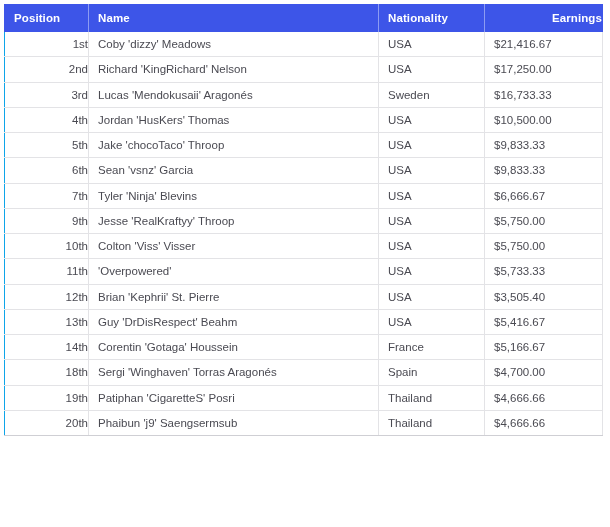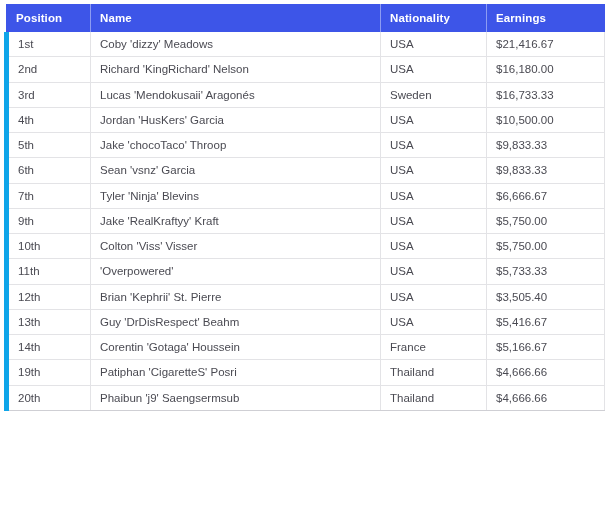--- a/index.html
+++ b/index.html
@@ -48,37 +48,39 @@
     height: 14px;
     line-height: 14px;
     border-right: 1px solid #8d9cf2;
     border-left: 1px solid #3d55e8;
     box-sizing: border-box;
     white-space: nowrap;
     letter-spacing: 0.1px;
   }
   table.leaderboard thead th:last-child {
     border-right: 1px solid #3d55e8;
+    text-align: right;
   }
   table.leaderboard tbody td {
     font-size: 11.5px;
     color: #4a4a52;
     text-align: left;
     padding: 0 0 0 9px;
     height: 24.25px;
     line-height: 24.25px;
     border-bottom: 1px solid #e3e3e6;
     border-right: 1px solid #e3e3e6;
     box-sizing: border-box;
     white-space: nowrap;
     overflow: hidden;
     text-overflow: ellipsis;
   }
   table.leaderboard tbody tr td:first-child {
-    border-left: 5px solid #0ea5e9;
+    border-left: 1px solid #0ea5e9;
+    text-align: right;
   }
   table.leaderboard tbody tr:last-child td {
     border-bottom: 1px solid #cfcfd4;
   }
 </style>
 </head>
 <body>
 
 <div class="page">
   <div class="table-wrap">
@@ -101,31 +103,31 @@
           <tr>
             <td>1st</td>
             <td>Coby 'dizzy' Meadows</td>
             <td>USA</td>
             <td>$21,416.67</td>
           </tr>
           <tr>
             <td>2nd</td>
             <td>Richard 'KingRichard' Nelson</td>
             <td>USA</td>
-            <td>$16,180.00</td>
+            <td>$17,250.00</td>
           </tr>
           <tr>
             <td>3rd</td>
             <td>Lucas 'Mendokusaii' Aragonés</td>
             <td>Sweden</td>
             <td>$16,733.33</td>
           </tr>
           <tr>
             <td>4th</td>
-            <td>Jordan 'HusKers' Garcia</td>
+            <td>Jordan 'HusKers' Thomas</td>
             <td>USA</td>
             <td>$10,500.00</td>
           </tr>
           <tr>
             <td>5th</td>
             <td>Jake 'chocoTaco' Throop</td>
             <td>USA</td>
             <td>$9,833.33</td>
           </tr>
           <tr>
@@ -135,21 +137,21 @@
             <td>$9,833.33</td>
           </tr>
           <tr>
             <td>7th</td>
             <td>Tyler 'Ninja' Blevins</td>
             <td>USA</td>
             <td>$6,666.67</td>
           </tr>
           <tr>
             <td>9th</td>
-            <td>Jake 'RealKraftyy' Kraft</td>
+            <td>Jesse 'RealKraftyy' Throop</td>
             <td>USA</td>
             <td>$5,750.00</td>
           </tr>
           <tr>
             <td>10th</td>
             <td>Colton 'Viss' Visser</td>
             <td>USA</td>
             <td>$5,750.00</td>
           </tr>
           <tr>
@@ -168,20 +170,26 @@
             <td>13th</td>
             <td>Guy 'DrDisRespect' Beahm</td>
             <td>USA</td>
             <td>$5,416.67</td>
           </tr>
           <tr>
             <td>14th</td>
             <td>Corentin 'Gotaga' Houssein</td>
             <td>France</td>
             <td>$5,166.67</td>
+          </tr>
+          <tr>
+            <td>18th</td>
+            <td>Sergi 'Winghaven' Torras Aragonés</td>
+            <td>Spain</td>
+            <td>$4,700.00</td>
           </tr>
           <tr>
             <td>19th</td>
             <td>Patiphan 'CigaretteS' Posri</td>
             <td>Thailand</td>
             <td>$4,666.66</td>
           </tr>
           <tr>
             <td>20th</td>
             <td>Phaibun 'j9' Saengsermsub</td>

